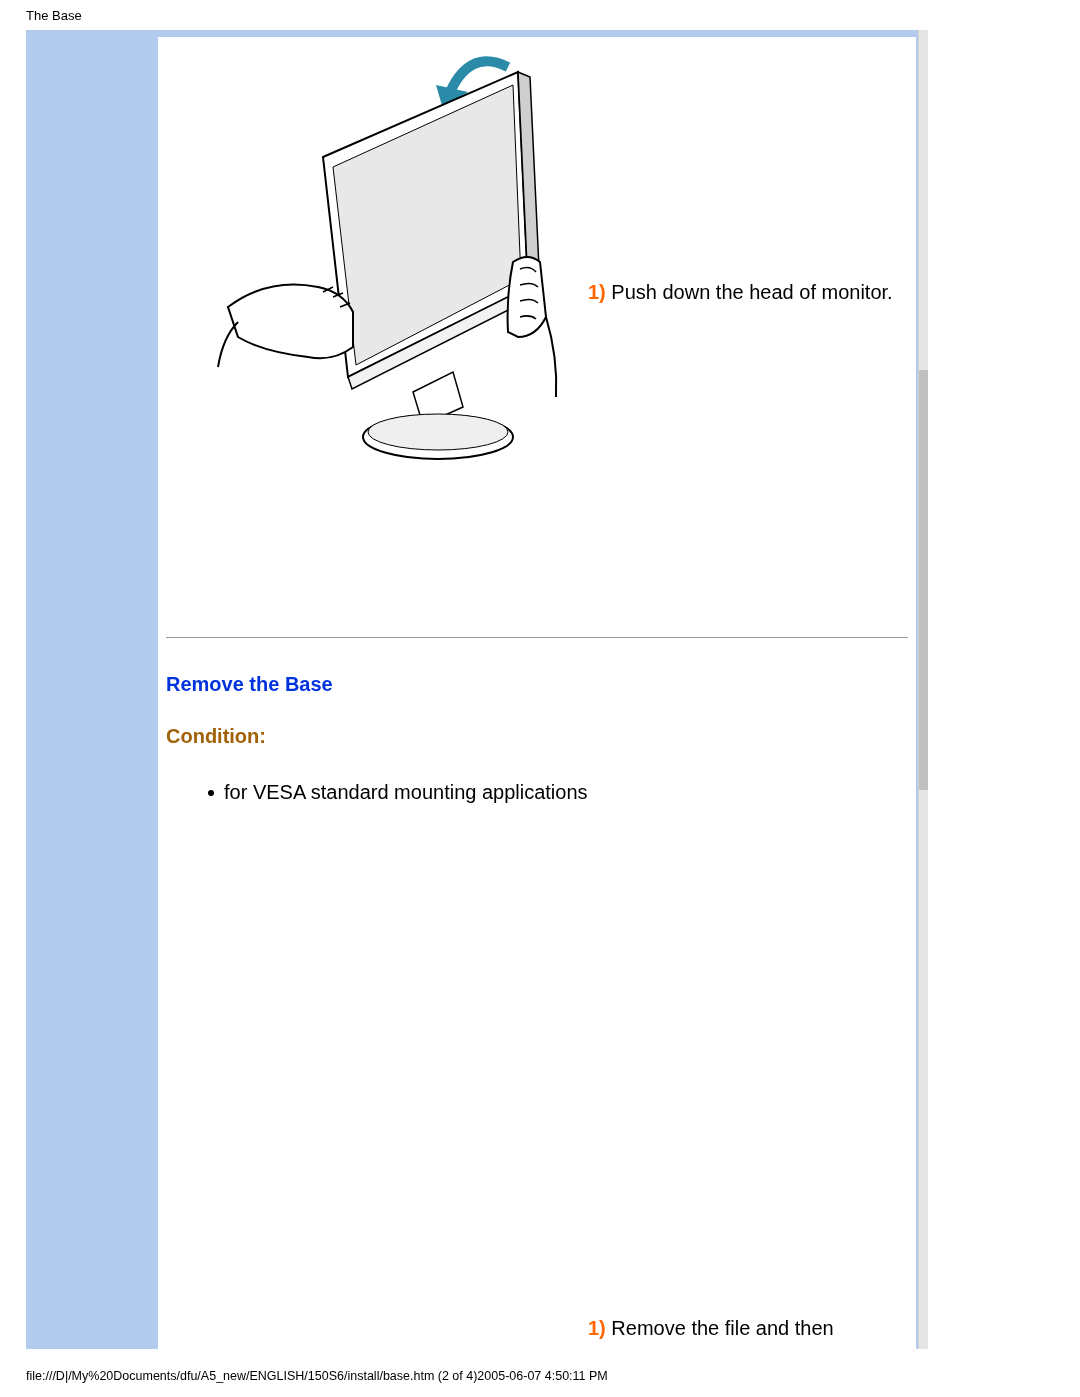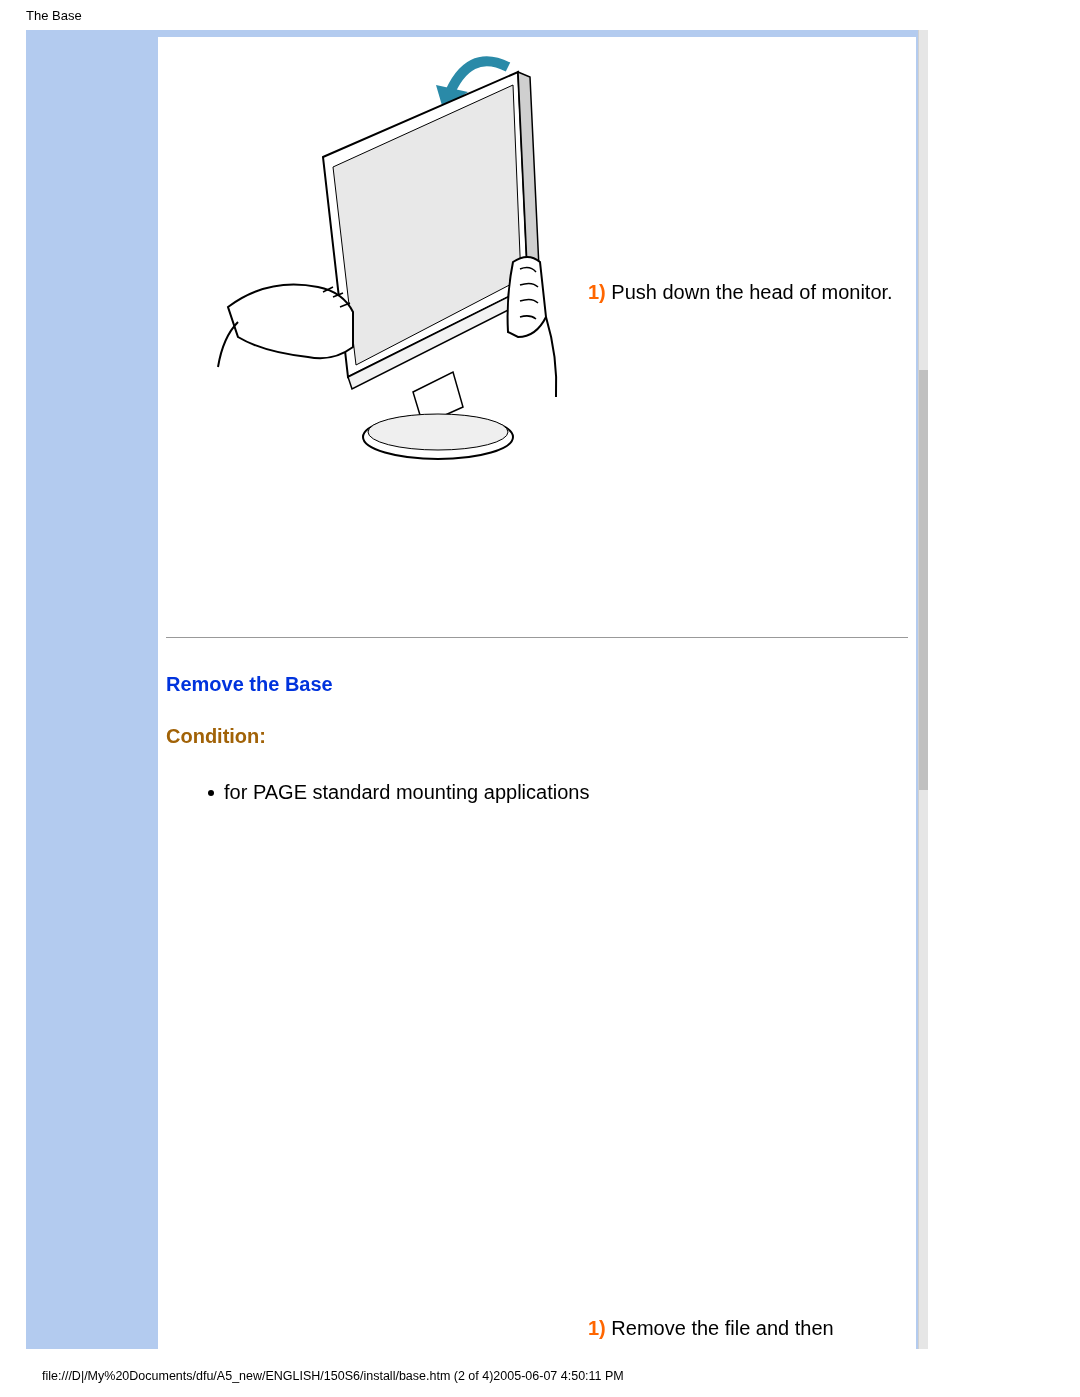--- a/index.html
+++ b/index.html
@@ -119,21 +119,20 @@
     left: 430px;
     font-size: 20px;
     color: #000;
   }
   .footer {
     position: absolute;
     bottom: 14px;
     left: 26px;
     font-size: 12.5px;
     color: #000;
-    margin-left: 16px;
   }
 </style>
 </head>
 <body>
 
 <div class="header-label">The Base</div>
 
 <div class="frame-outer">
   <div class="frame-inner">
 
@@ -169,21 +168,21 @@
 
 
     <hr class="hr">
 
     <div class="section-title">Remove the Base</div>
 
     <div class="condition-label">Condition:</div>
 
     <div class="bullet-row">
       <span class="bullet-dot"></span>
-      <span>for PAGE standard mounting applications</span>
+      <span>for VESA standard mounting applications</span>
     </div>
 
     <div class="step1b-text">
       <span class="step1-num">1)</span><span> Remove the file and then</span>
     </div>
 
   </div>
 </div>
 
 <div class="scrollbar">

